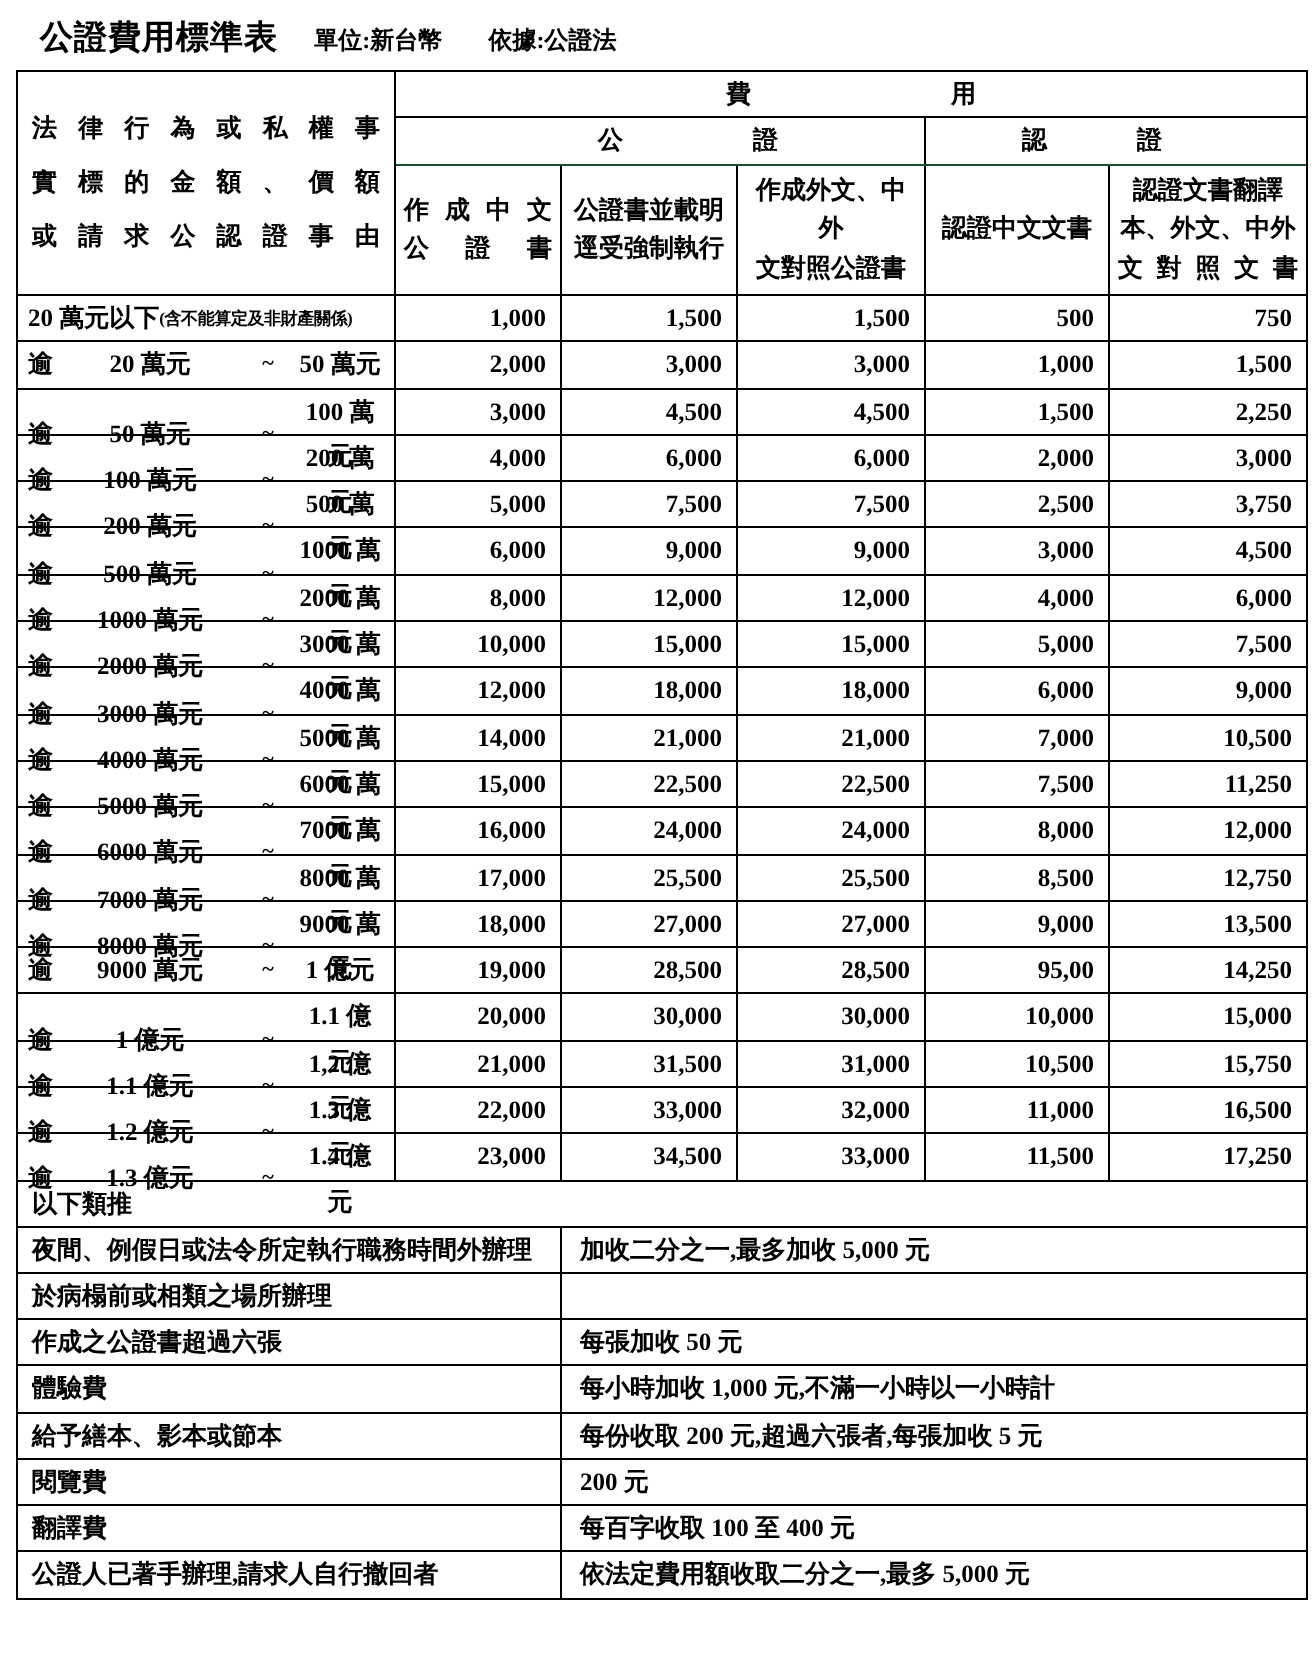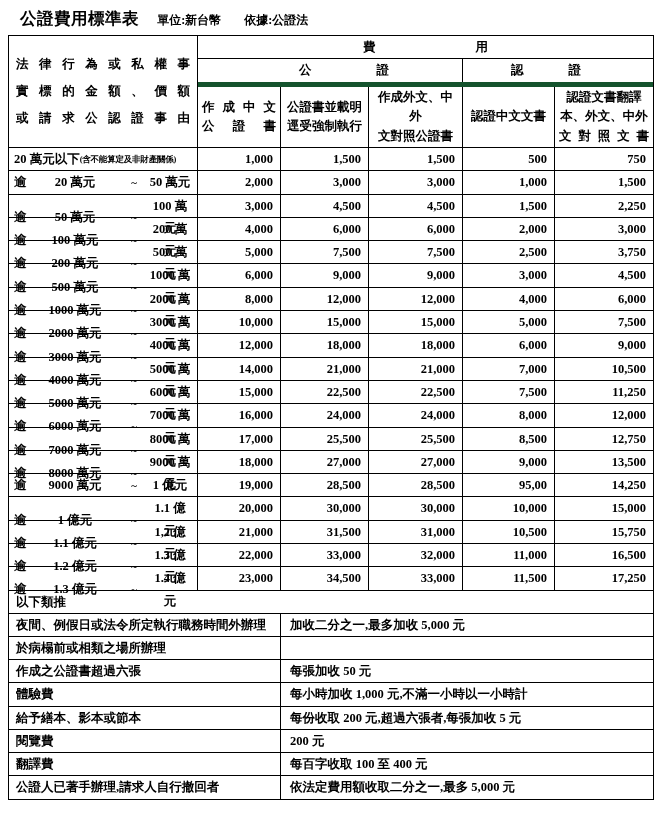--- a/index.html
+++ b/index.html
@@ -34,21 +34,21 @@
   .w5{width:98px;}
   .wL,.w1,.w2,.w3,.w4{border-right:1px solid #000;}
   
   .thead{display:flex;height:112px;box-sizing:border-box;border-bottom:1px solid #000;}
   .corner{
     display:flex;flex-direction:column;justify-content:center;
     padding:0 7px;line-height:27px;
   }
   .hright{width:455px;display:flex;flex-direction:column;}
   .fee-row{height:22px;line-height:22px;border-bottom:1px solid #000;padding:0 165px;box-sizing:content-box;}
-  .group-row{display:flex;height:23px;line-height:23px;border-bottom:5px solid #14532d;}
+  .group-row{display:flex;height:23px;line-height:23px;border-bottom:1px solid #14532d;}
   .g-notary{width:265px;box-sizing:border-box;border-right:1px solid #000;padding:0 73px 0 101px;}
   .g-attest{width:190px;box-sizing:border-box;padding:0 72px 0 48px;}
   .cols-row{display:flex;flex:1;}
   .ch{
     display:flex;flex-direction:column;justify-content:center;
     padding:0 4px;line-height:19.5px;text-align:center;
   }
   .dist{text-align:justify;text-align-last:justify;}
   
   .frow{display:flex;height:23.3px;box-sizing:border-box;border-bottom:1px solid #000;line-height:22.3px;}

